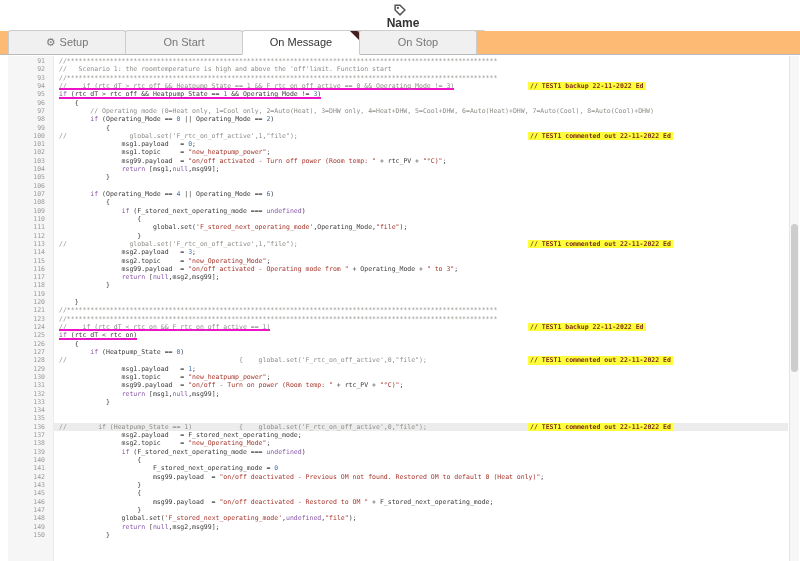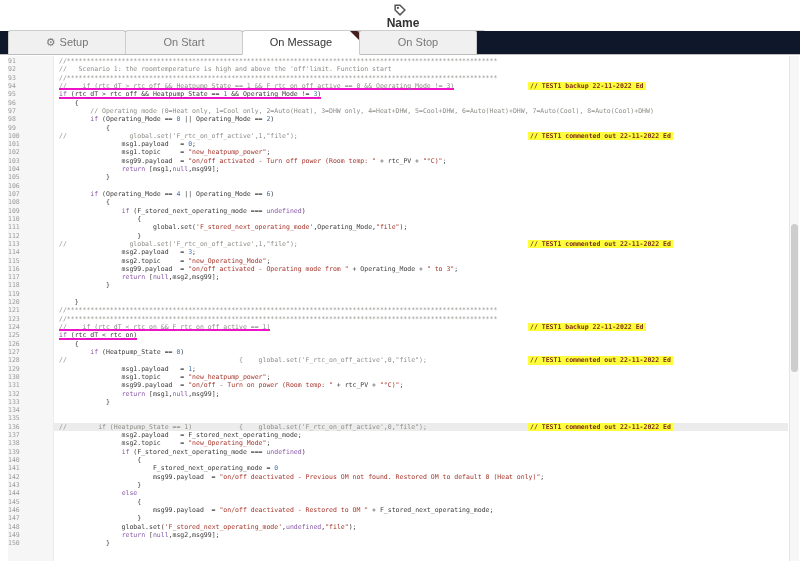--- a/index.html
+++ b/index.html
@@ -11,40 +11,40 @@
   .tag-icon { display:inline-flex; align-items:center; }
   .name-row label { font-size:12px; font-weight:bold; color:#333; margin-left:6px; }
   .name-row input {
     flex:1; margin-left:16px; height:23px; border:1px solid #ccc; border-radius:4px;
     padding:0 7px; font-size:11px; color:#333; font-family:"Liberation Sans", sans-serif;
     background:#fff; outline:none;
   }
 
   
   .tabbar { display:flex; align-items:flex-end; height:24px; border-bottom:1px solid #bbb;
-            padding-left:8px; background:#0f172a; position:relative; }
+            padding-left:8px; background:#fdba74; position:relative; }
   .tab { width:118px; height:24px; line-height:23px; text-align:center; font-size:11px;
          color:#777; background:#f0f0f0; border:1px solid #ccc; border-bottom:none;
          border-radius:3px 3px 0 0; position:relative; cursor:pointer; margin-right:-1px;
          white-space:nowrap; overflow:hidden; }
   .tab.active { background:#fff; color:#333; height:25px; margin-bottom:-1px;
                 border-bottom:1px solid #fff; z-index:2; }
   .tab .gear { font-family:"DejaVu Sans", sans-serif; font-size:11px; margin-right:4px; color:#777; }
   .cornermark { position:absolute; top:0; right:0; width:0; height:0;
                 border-top:9px solid #431f1f; border-left:9px solid transparent; }
 
   
   .editor { position:absolute; left:8px; right:1px; top:56px; bottom:0; background:#fff; overflow:hidden; }
   .gutter-bg { position:absolute; left:0; top:0; bottom:0; width:46px; background:#f6f6f6;
                border-right:1px solid #ececec; }
   .code-rows { position:absolute; left:0; top:1px; right:11px; }
   .cl { display:flex; height:8.32px; line-height:8.32px; position:relative;
         font-family:"DejaVu Sans Mono", monospace; font-size:6.5px; color:#3b3b3b; }
   .cl.active { background:#ececec; }
-  .ln { flex:0 0 46px; text-align:left; padding-right:8px; background:#f6f6f6;
+  .ln { flex:0 0 46px; text-align:right; padding-right:8px; background:#f6f6f6;
         color:#9c9c9c; border-right:1px solid #ececec; }
   .ct { white-space:pre; padding-left:5px; overflow:visible; }
   .tw { display:inline-block; height:8.32px; }
   .tw.pink { border-bottom:2px solid var(--pink, #ef13c7); }
   .mk { position:absolute; left:520px; top:0; background:var(--hl, #fdff3d); color:#7e2e1c;
         white-space:pre; padding:0 2px; font-weight:bold; }
   .tok-com { color:#8e8e89; }
   .tok-str { color:#a5362c; }
   .tok-kw  { color:#8959a8; }
   .tok-num { color:#4271ae; }
@@ -298,24 +298,20 @@
         </div>
         <div class="cl">
           <span class="ln">142</span>
           <span class="ct"><span class="tw"><span>                        msg99.payload  = </span><span class="tok-str">"on/off deactivated - Previous OM not found. Restored OM to default 0 (Heat only)"</span><span>;</span></span></span>
         </div>
         <div class="cl">
           <span class="ln">143</span>
           <span class="ct"><span class="tw"><span>                    }</span></span></span>
         </div>
         <div class="cl">
-          <span class="ln">144</span>
-          <span class="ct"><span class="tw"><span>                </span><span class="tok-kw">else</span></span></span>
-        </div>
-        <div class="cl">
           <span class="ln">145</span>
           <span class="ct"><span class="tw"><span>                    {</span></span></span>
         </div>
         <div class="cl">
           <span class="ln">146</span>
           <span class="ct"><span class="tw"><span>                        msg99.payload  = </span><span class="tok-str">"on/off deactivated - Restored to OM "</span><span> + F_stored_next_operating_mode;</span></span></span>
         </div>
         <div class="cl">
           <span class="ln">147</span>
           <span class="ct"><span class="tw"><span>                    }</span></span></span>

